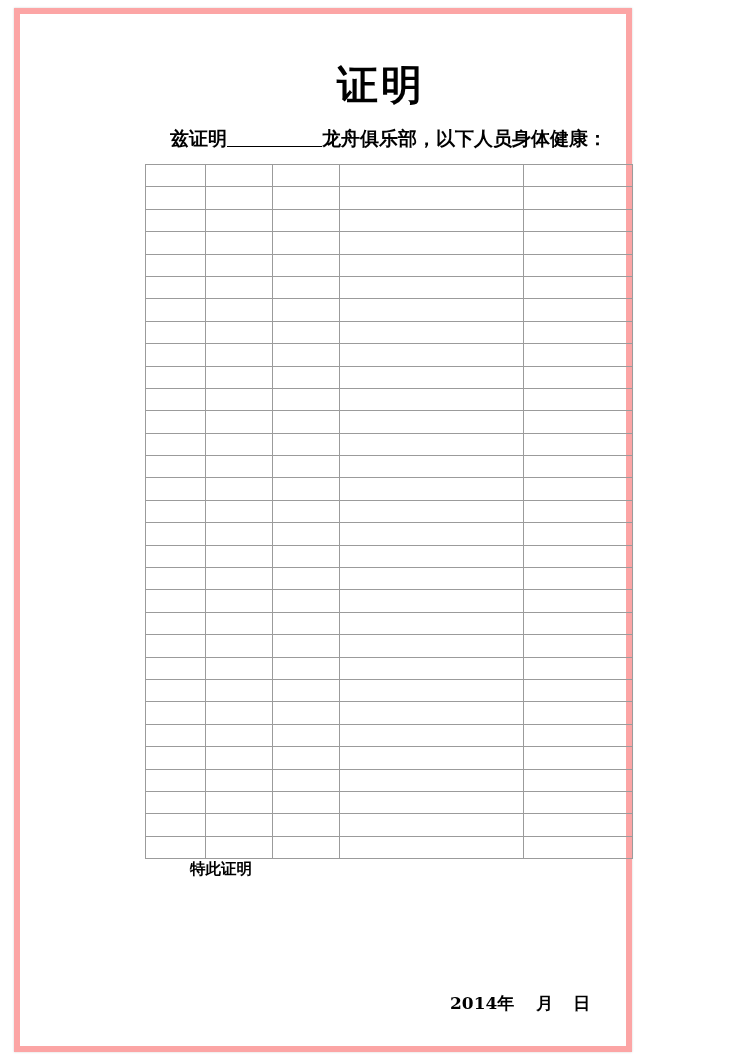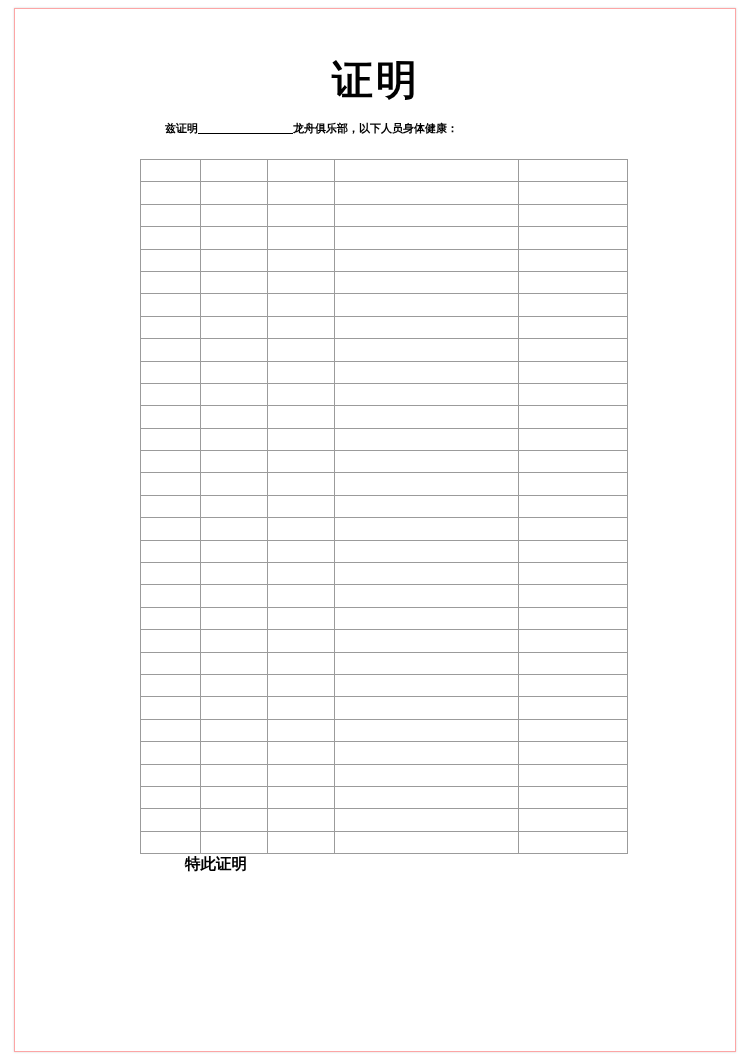--- a/index.html
+++ b/index.html
@@ -17,24 +17,24 @@
     position: relative;
     width: 750px;
     height: 1060px;
     background: #ffffff;
     box-sizing: border-box;
   }
   .sheet {
     position: absolute;
     left: 14px;
     top: 8px;
-    width: 722px;
+    width: 618px;
     height: 1044px;
     background: #ffffff;
-    border: 1px solid #fca5a5;
+    border: 6px solid #fca5a5;
     box-shadow: 0 0 2px rgba(0,0,0,0.18);
     box-sizing: border-box;
   }
   .doc-title {
     position: absolute;
     left: 0;
     top: 44px;
     width: 722px;
     text-align: center;
     font-family: "DejaVu Serif", "Liberation Serif", serif;
@@ -42,21 +42,21 @@
     font-weight: bold;
     letter-spacing: 3px;
     color: #000;
   }
   .intro-line {
     position: absolute;
     left: 150px;
     top: 112px;
     width: 560px;
     font-family: "DejaVu Serif", "Liberation Serif", serif;
-    font-size: 11px;
+    font-size: 19px;
     font-weight: bold;
     color: #000;
     white-space: nowrap;
   }
   .intro-line .blank {
     display: inline-block;
     width: 95px;
     border-bottom: 1.5px solid #000;
     vertical-align: -2px;
   }
@@ -338,15 +338,18 @@
             <td></td>
             <td></td>
             <td></td>
             <td></td>
           </tr>
       </tbody>
     </table>
 
     <div class="footer-note">特此证明</div>
 
+    <div class="date-line">
+      <span>2014年</span><span class="gap-sm"></span><span>月</span><span class="gap-xs"></span><span>日</span>
+    </div>
 
   </div>
 </div>
 
 </body></html>

